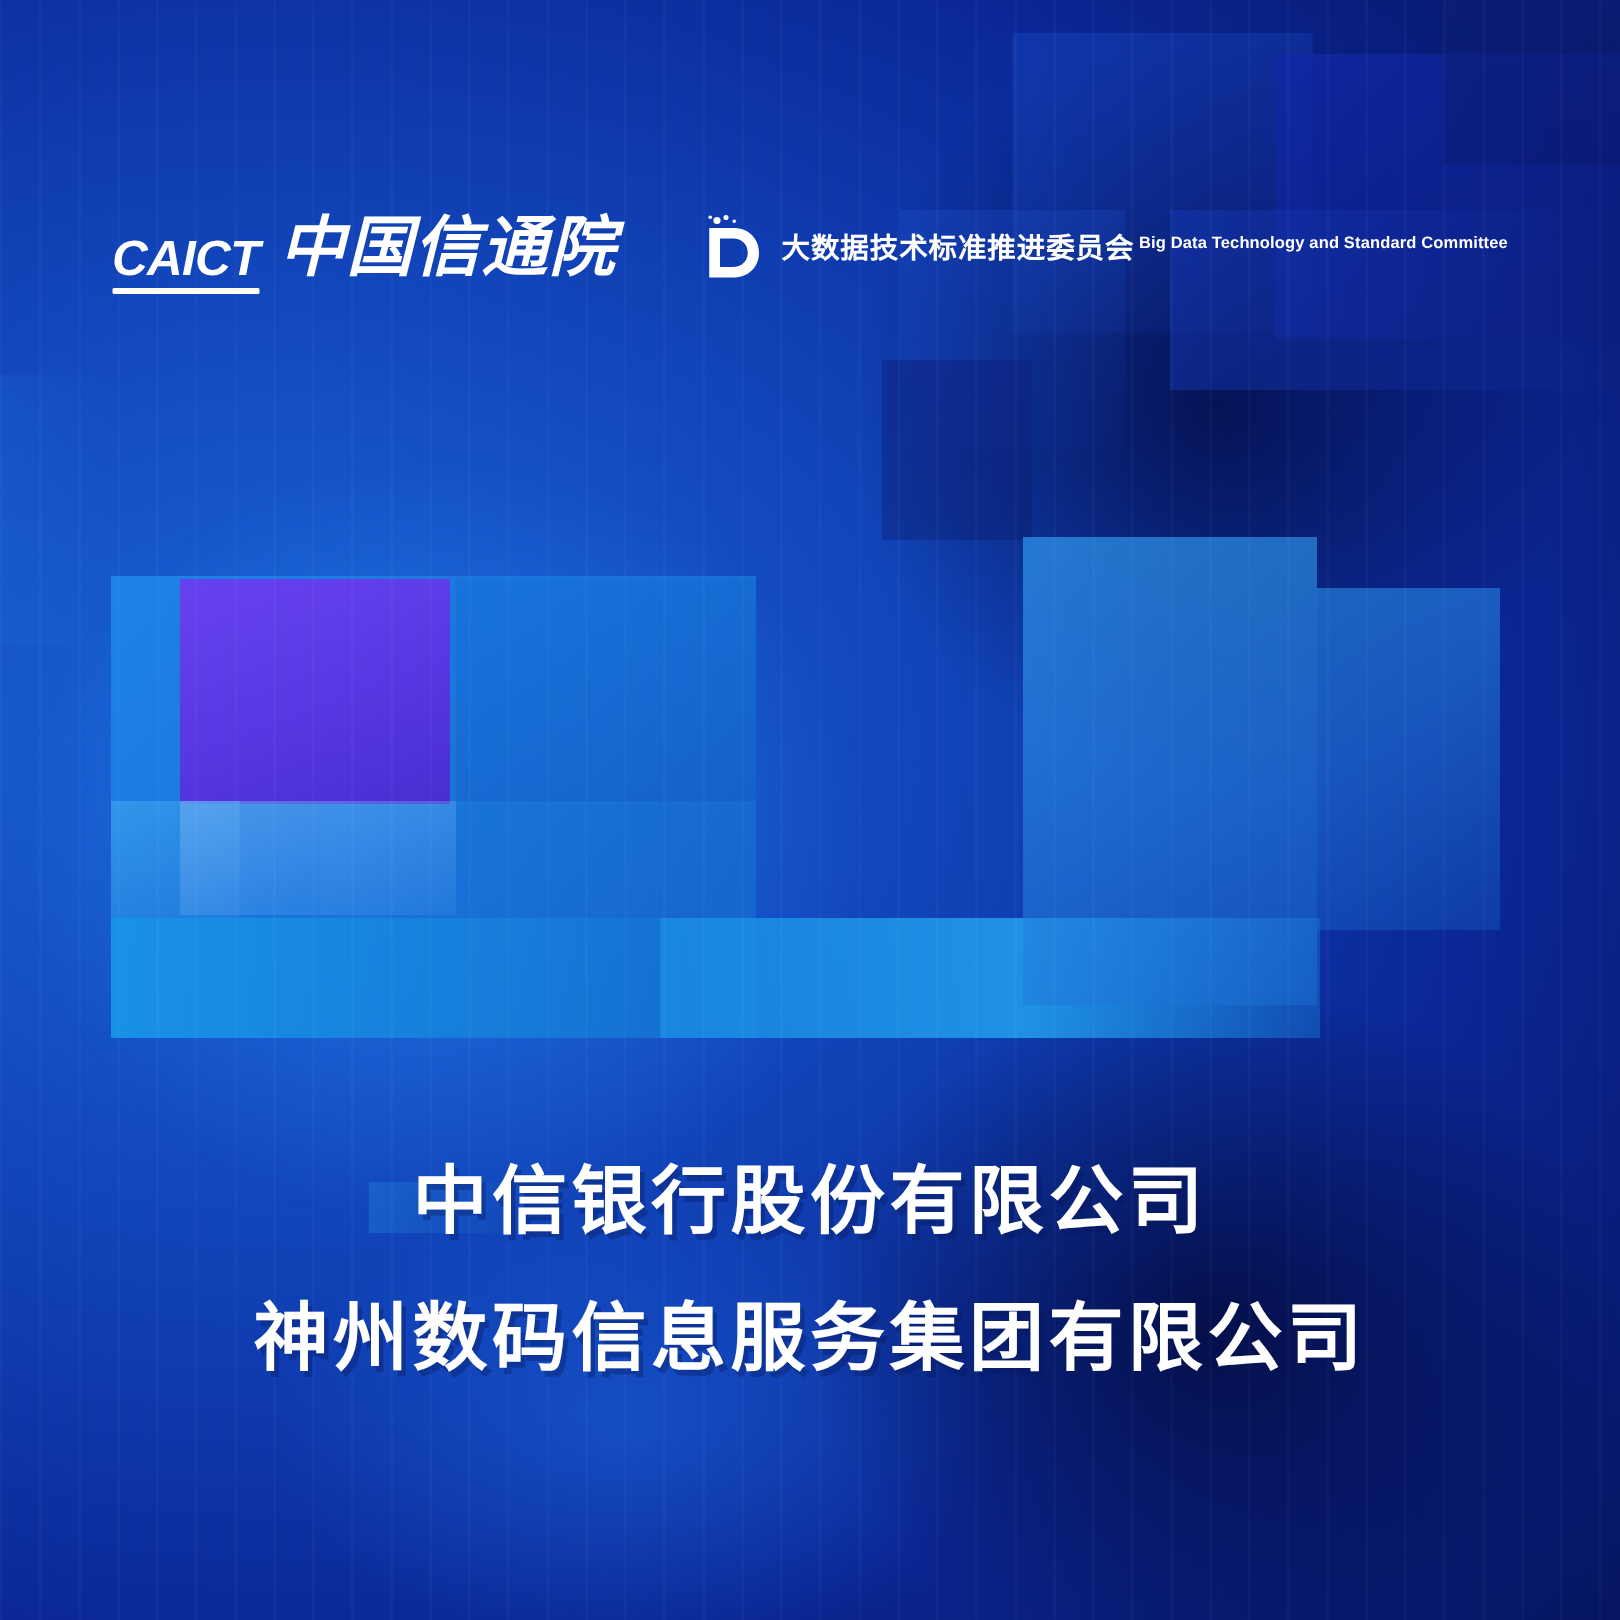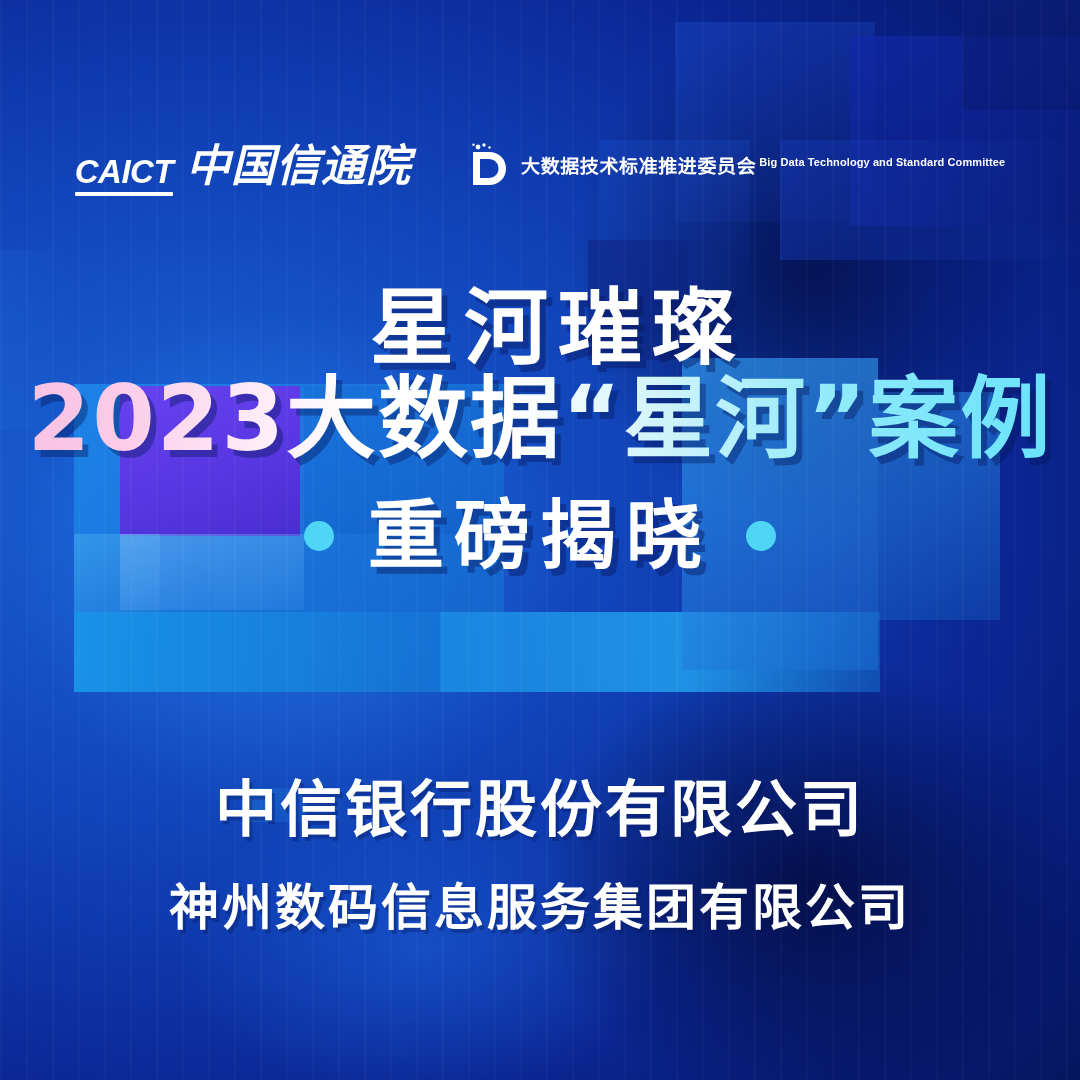--- a/index.html
+++ b/index.html
@@ -154,21 +154,21 @@
     font-size:76px;font-weight:bold;color:#ffffff;letter-spacing:10px;
     line-height:1.05;
     font-family:"DejaVu Sans","Liberation Sans",sans-serif;
     text-shadow:6px 7px 0 rgba(6,22,90,.42);
   }
 
   
   .winners{position:absolute;left:0;right:0;top:768px;text-align:center;}
   .winner{
     position:relative;display:inline-block;
-    font-size:62px;font-weight:bold;color:#ffffff;letter-spacing:3px;
+    font-size:50px;font-weight:bold;color:#ffffff;letter-spacing:3px;
     line-height:1.34;padding:0 14px;
     font-family:"DejaVu Sans","Liberation Sans",sans-serif;
     text-shadow:3px 4px 0 rgba(6,22,90,.35);
   }
   .winner::before{
     content:"";position:absolute;left:0;right:0;bottom:6px;height:30px;z-index:-1;
     background:linear-gradient(90deg,
       rgba(36,150,236,.10) 0%, rgba(44,160,240,.85) 14%,
       rgba(52,175,244,.92) 60%, rgba(70,200,250,.95) 94%, rgba(70,200,250,.45) 100%);
   }
@@ -232,29 +232,20 @@
         </svg>
       </span>
       <span class="bdt-text">
         <span class="bdt-cn">大数据技术标准推进委员会</span>
         <span class="bdt-en">Big Data Technology and Standard Committee</span>
       </span>
     </div>
 
   </div>
 
-  <div class="headline">
-    <div class="line1">星河璀璨</div>
-    <div class="line2">2023大数据“星河”案例</div>
-    <div class="line3wrap">
-      <span class="dot"></span>
-      <span class="line3">重磅揭晓</span>
-      <span class="dot"></span>
-    </div>
-  </div>
 
   <div class="winners">
     <div class="winner-row">
       <span class="winner">中信银行股份有限公司</span>
     </div>
     <div class="winner-row">
       <span class="winner w2">神州数码信息服务集团有限公司</span>
     </div>
   </div>
 

